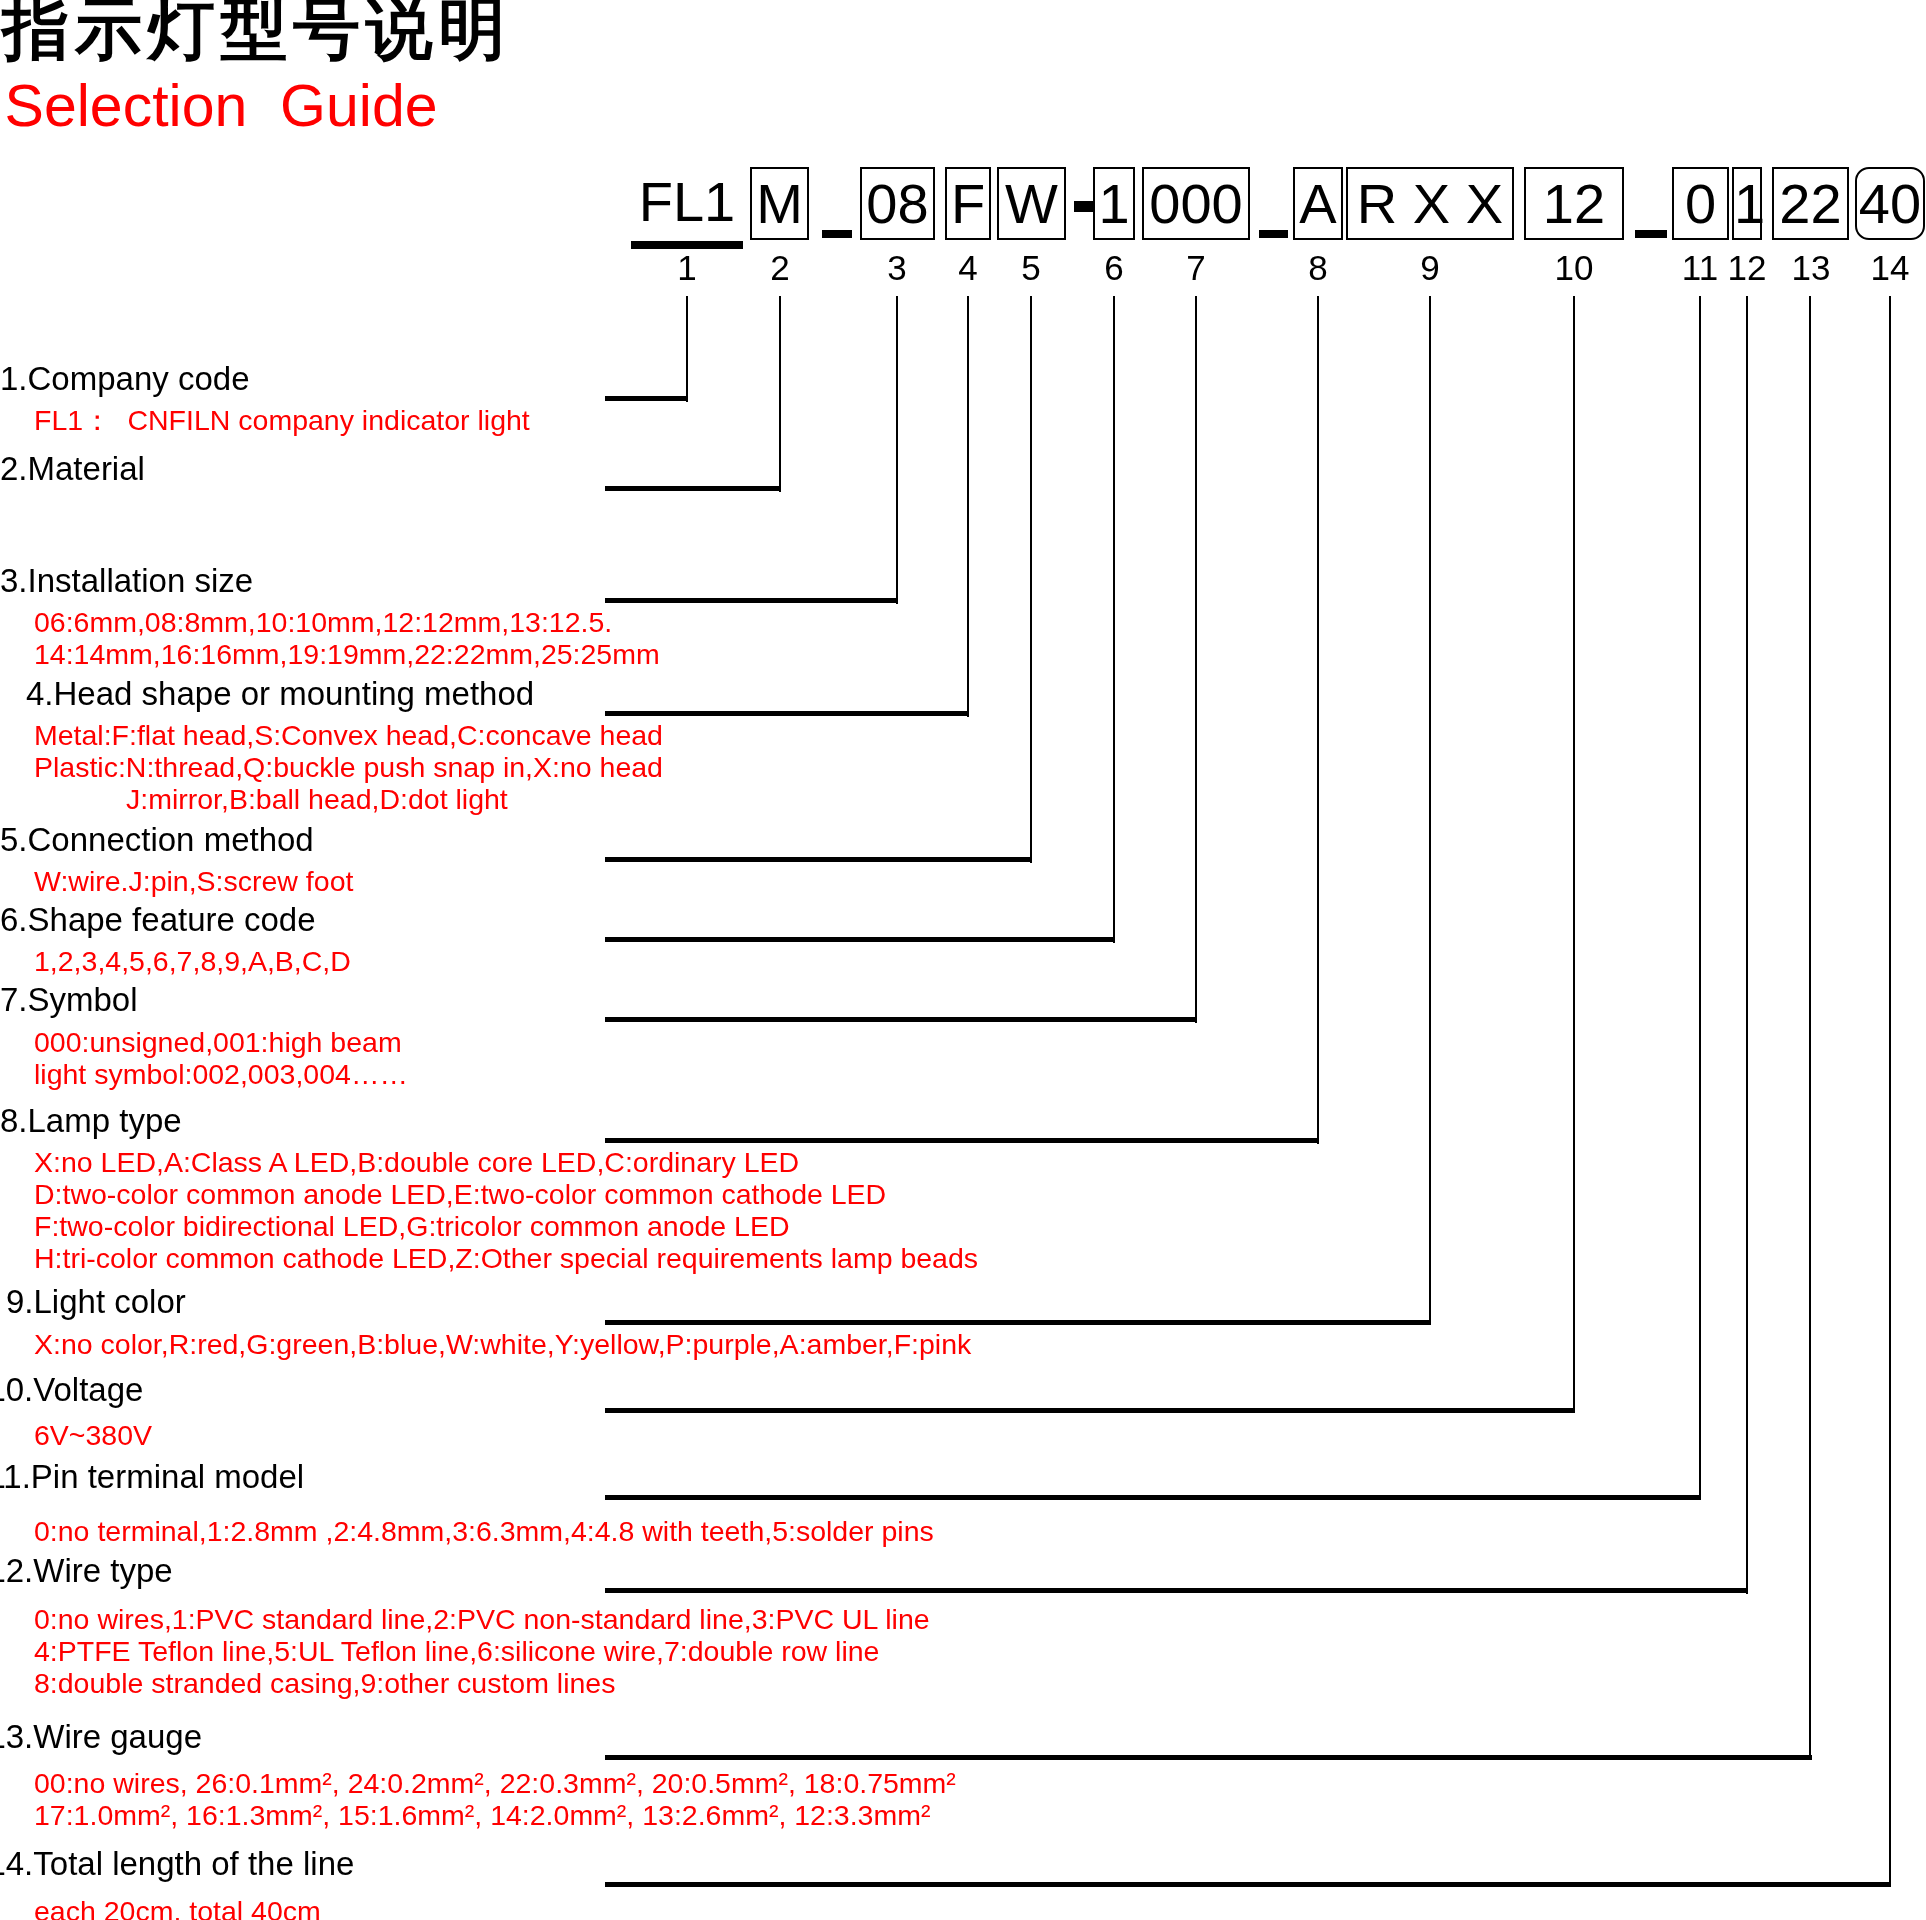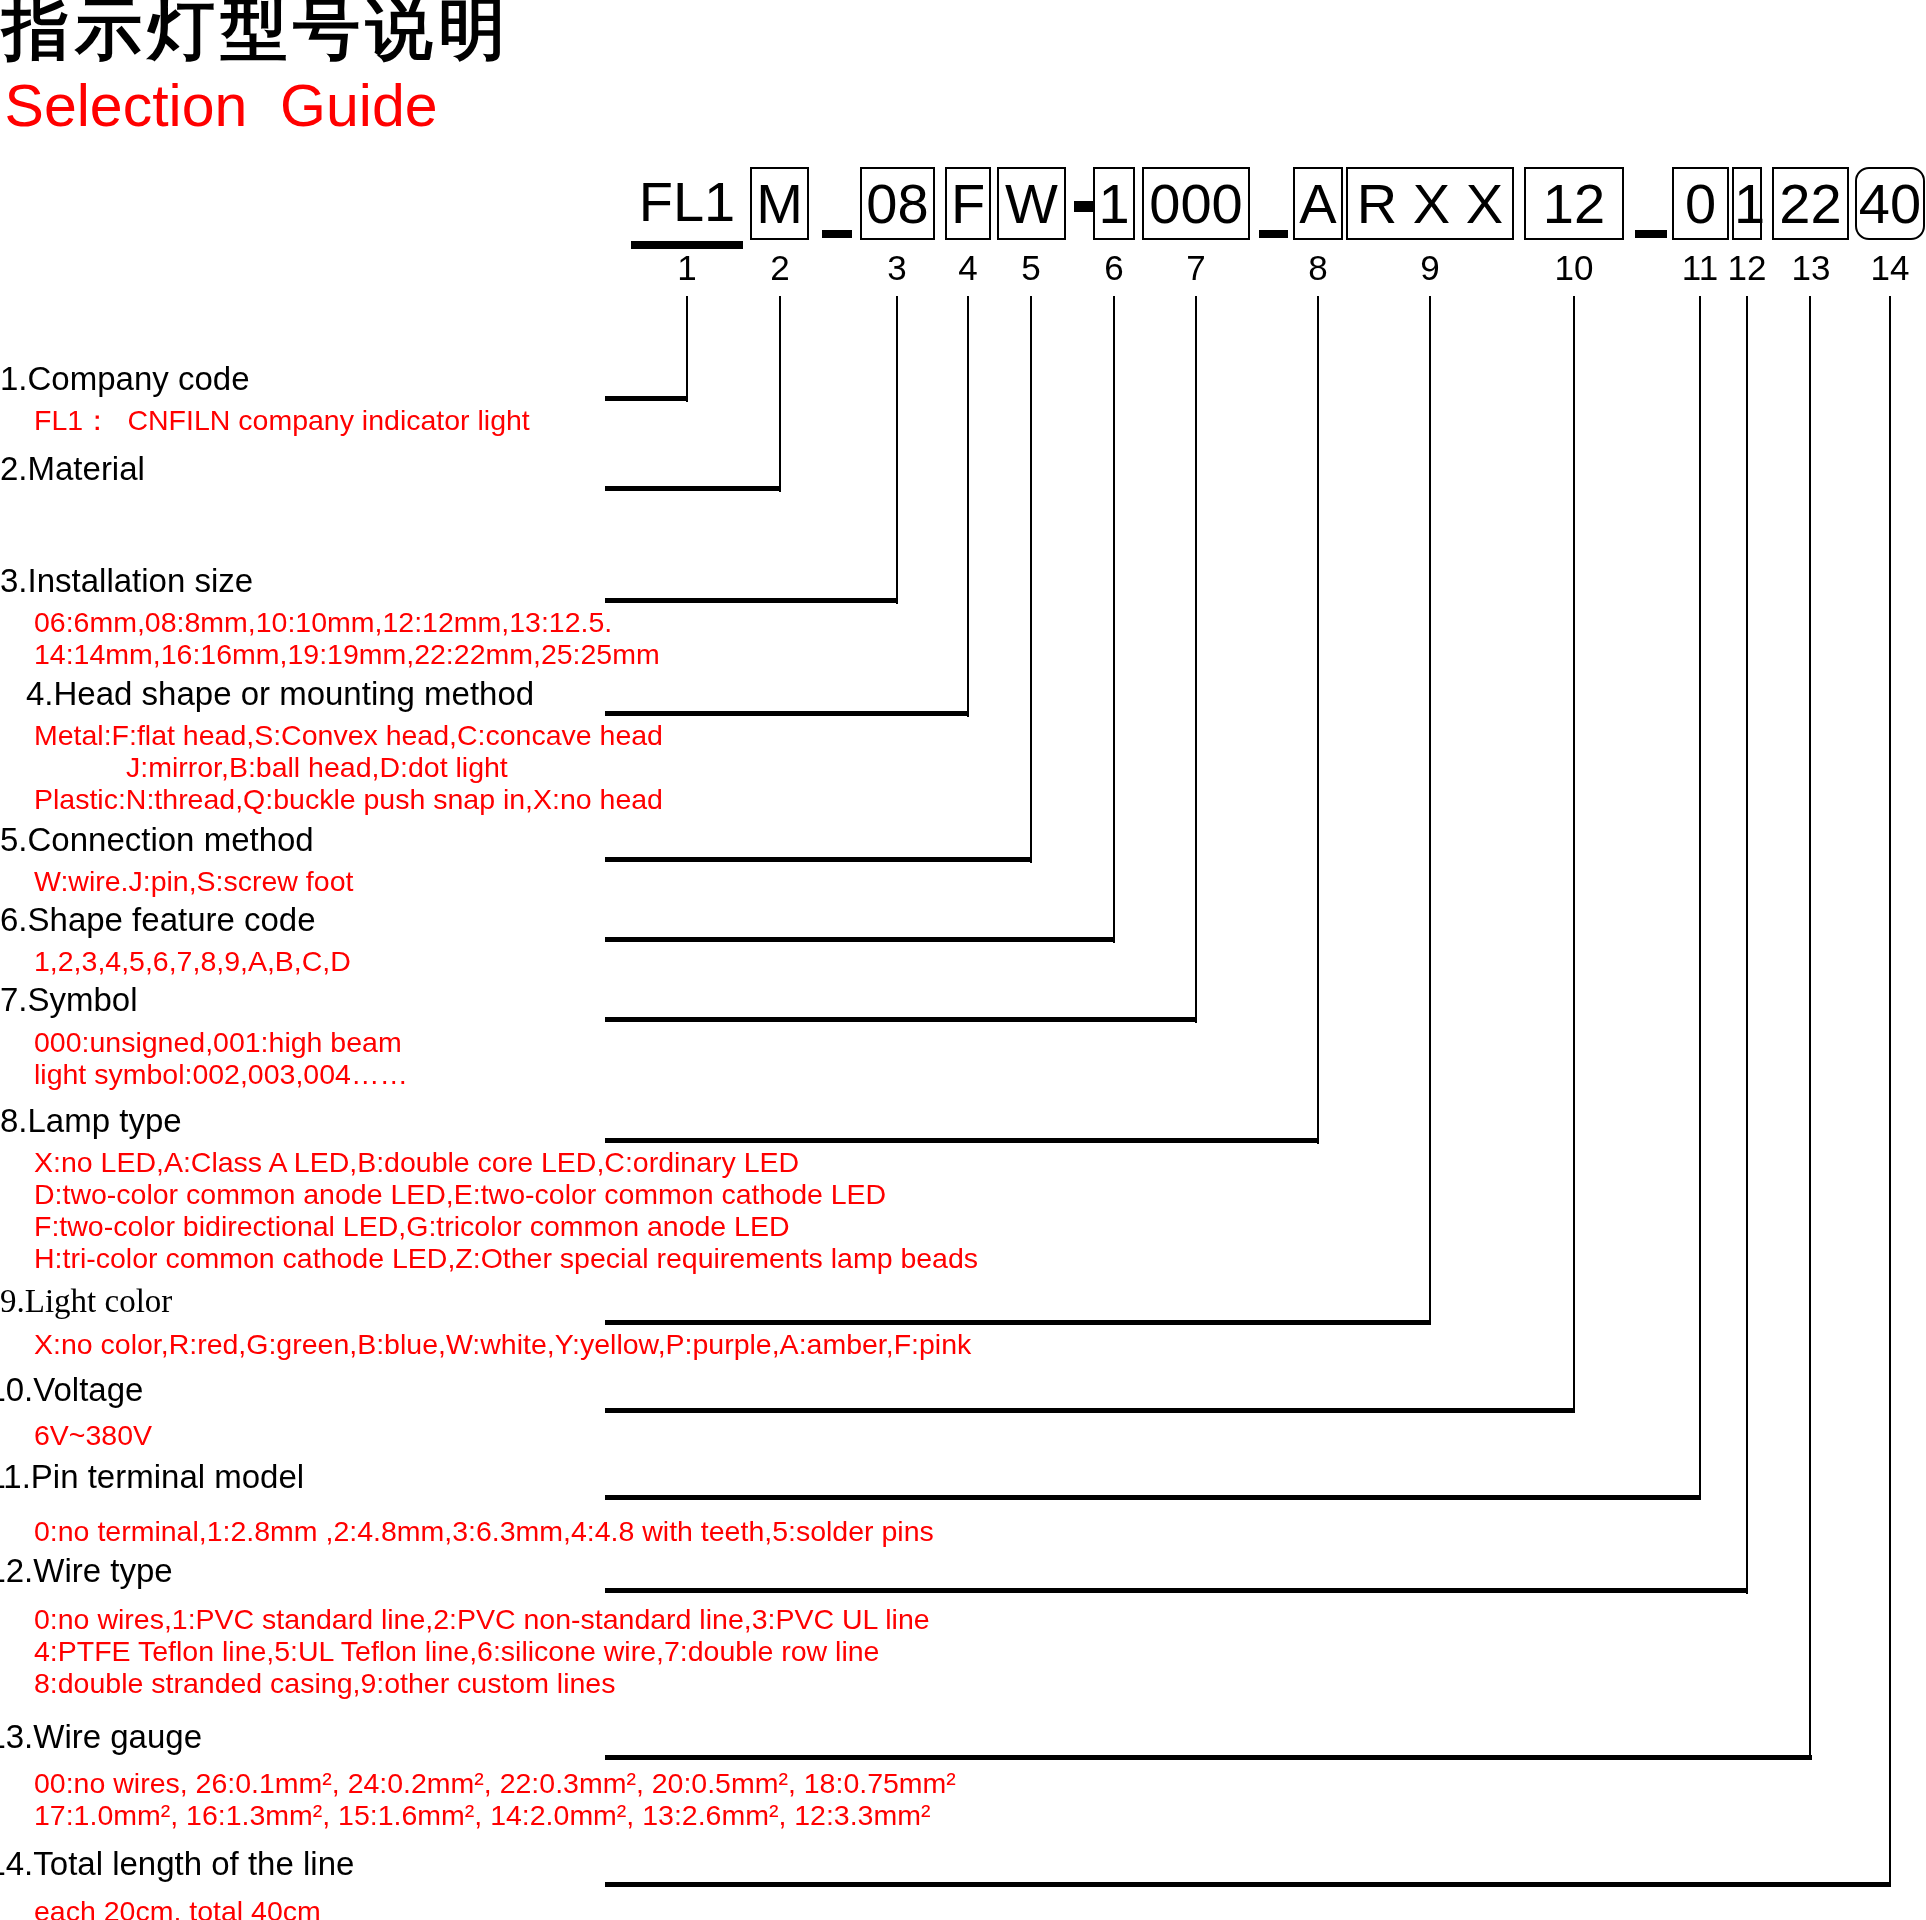--- a/index.html
+++ b/index.html
@@ -106,21 +106,21 @@
     <div class="v-line" style="left: 779px; top: 296px; height: 196px;"></div>
   </div>
       <div class="section">
     <div class="sec-title" style="top: 563px; left: 0px;">3.Installation size</div>
     <div class="sec-red" style="top: 606px;"><div class="red-line">06:6mm,08:8mm,10:10mm,12:12mm,13:12.5.</div><div class="red-line">14:14mm,16:16mm,19:19mm,22:22mm,25:25mm</div></div>
     <div class="h-line" style="top: 598px; left: 605px; width: 293px;"></div>
     <div class="v-line" style="left: 896px; top: 296px; height: 308px;"></div>
   </div>
       <div class="section">
     <div class="sec-title" style="top: 676px; left: 0px; padding-left: 26px;">4.Head shape or mounting method</div>
-    <div class="sec-red" style="top: 719px;"><div class="red-line">Metal:F:flat head,S:Convex head,C:concave head</div><div class="red-line red-indent">J:mirror,B:ball head,D:dot light</div><div class="red-line">Plastic:N:thread,Q:buckle push snap in,X:no head</div></div>
+    <div class="sec-red" style="top: 719px;"><div class="red-line">Metal:F:flat head,S:Convex head,C:concave head</div><div class="red-line">Plastic:N:thread,Q:buckle push snap in,X:no head</div><div class="red-line red-indent">J:mirror,B:ball head,D:dot light</div></div>
     <div class="h-line" style="top: 711px; left: 605px; width: 364px;"></div>
     <div class="v-line" style="left: 967px; top: 296px; height: 421px;"></div>
   </div>
       <div class="section">
     <div class="sec-title" style="top: 822px; left: 0px;">5.Connection method</div>
     <div class="sec-red" style="top: 865px;"><div class="red-line">W:wire.J:pin,S:screw foot</div></div>
     <div class="h-line" style="top: 857px; left: 605px; width: 427px;"></div>
     <div class="v-line" style="left: 1030px; top: 296px; height: 567px;"></div>
   </div>
       <div class="section">
@@ -135,21 +135,21 @@
     <div class="h-line" style="top: 1017px; left: 605px; width: 592px;"></div>
     <div class="v-line" style="left: 1195px; top: 296px; height: 727px;"></div>
   </div>
       <div class="section">
     <div class="sec-title" style="top: 1103px; left: 0px;">8.Lamp type</div>
     <div class="sec-red" style="top: 1146px;"><div class="red-line">X:no LED,A:Class A LED,B:double core LED,C:ordinary LED</div><div class="red-line">D:two-color common anode LED,E:two-color common cathode LED</div><div class="red-line">F:two-color bidirectional LED,G:tricolor common anode LED</div><div class="red-line">H:tri-color common cathode LED,Z:Other special requirements lamp beads</div></div>
     <div class="h-line" style="top: 1138px; left: 605px; width: 714px;"></div>
     <div class="v-line" style="left: 1317px; top: 296px; height: 848px;"></div>
   </div>
       <div class="section">
-    <div class="sec-title" style="top: 1284px; left: 0px; font-family: Liberation Serif, serif;">9.Light color</div>
+    <div class="sec-title" style="top: 1284px; left: 6px;">9.Light color</div>
     <div class="sec-red" style="top: 1328px;"><div class="red-line">X:no color,R:red,G:green,B:blue,W:white,Y:yellow,P:purple,A:amber,F:pink</div></div>
     <div class="h-line" style="top: 1320px; left: 605px; width: 826px;"></div>
     <div class="v-line" style="left: 1429px; top: 296px; height: 1029px;"></div>
   </div>
       <div class="section">
     <div class="sec-title" style="top: 1372px; left: -12.6px;">10.Voltage</div>
     <div class="sec-red" style="top: 1419px;"><div class="red-line">6V~380V</div></div>
     <div class="h-line" style="top: 1408px; left: 605px; width: 970px;"></div>
     <div class="v-line" style="left: 1573px; top: 296px; height: 1117px;"></div>
   </div>

